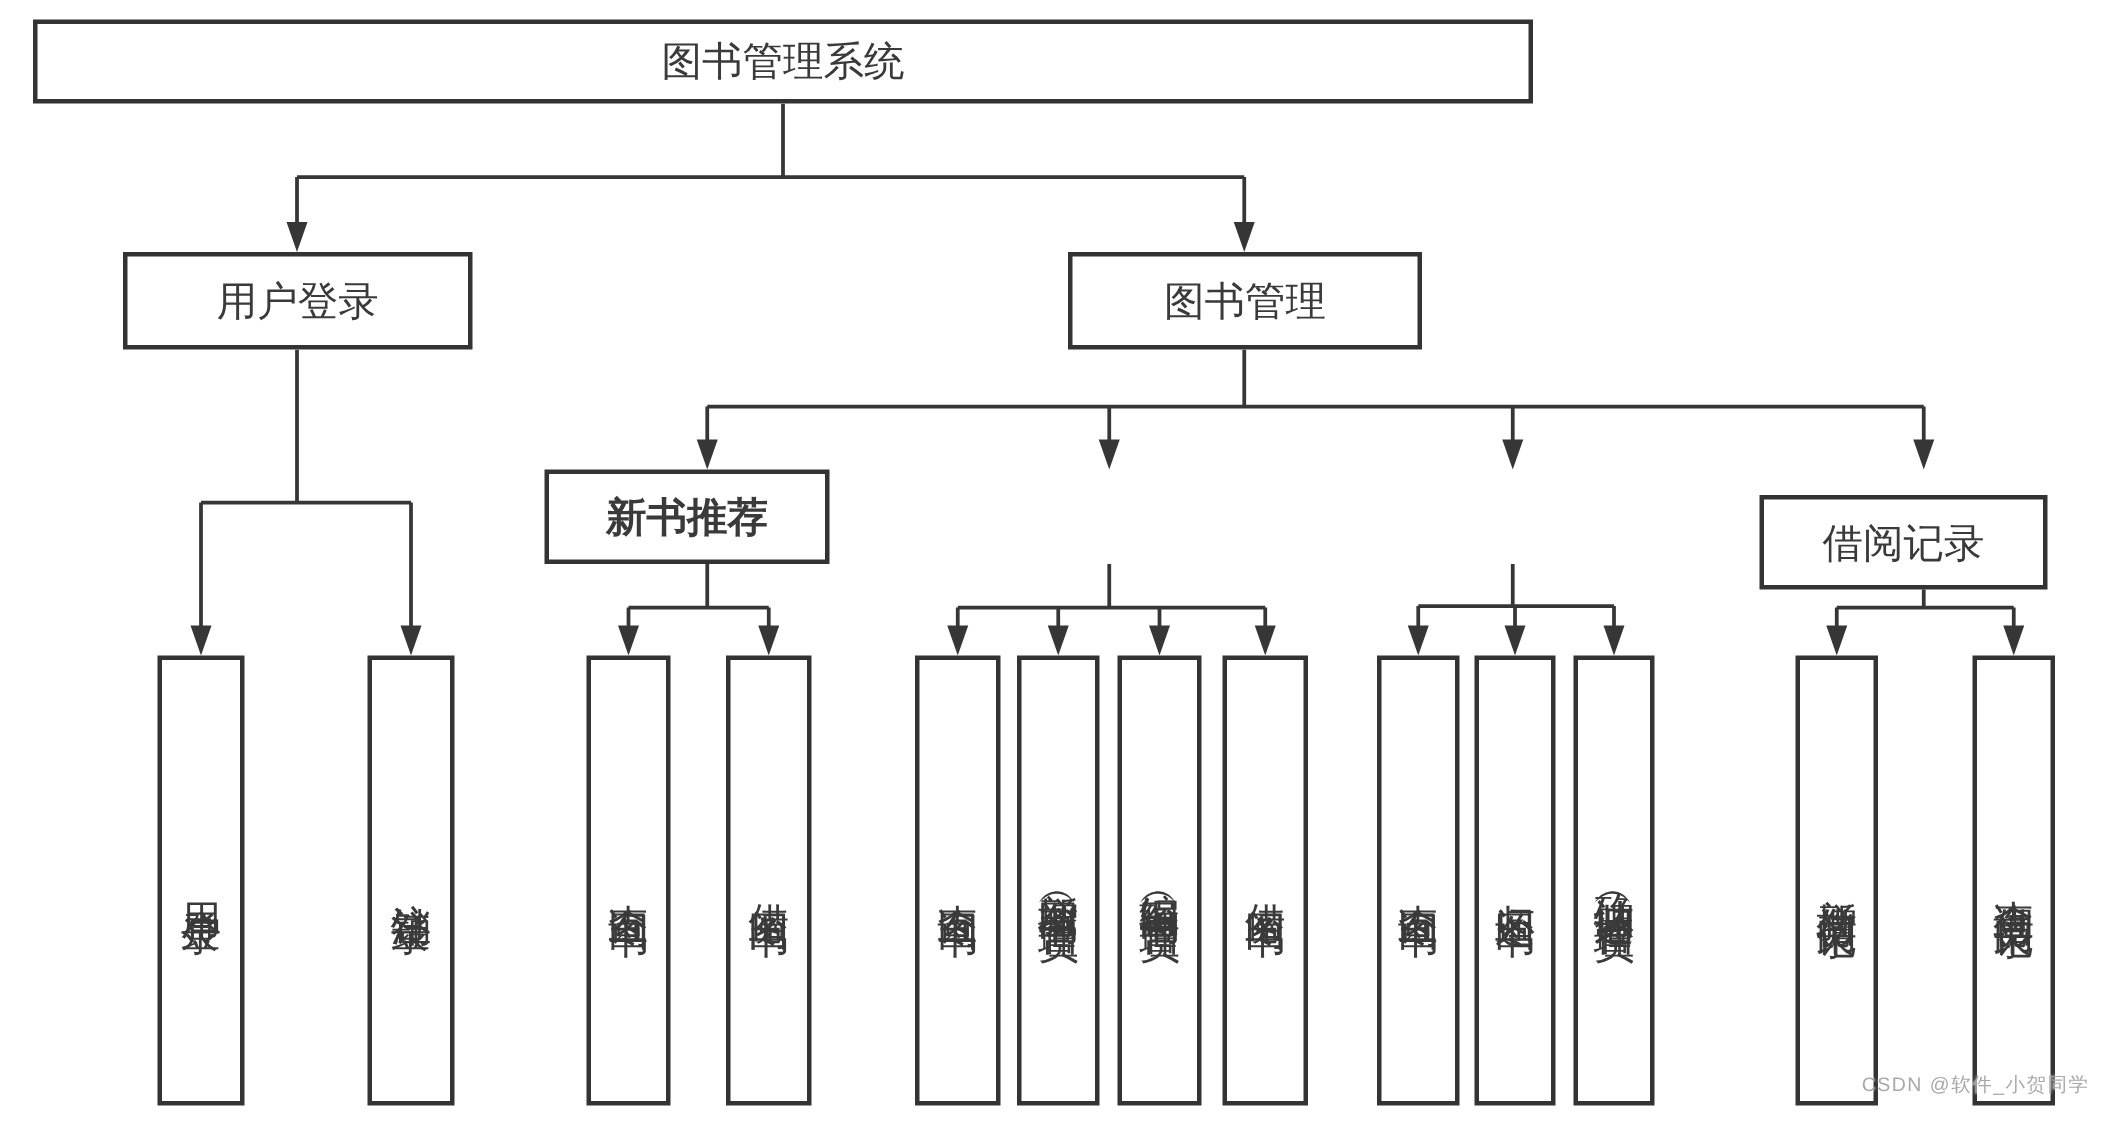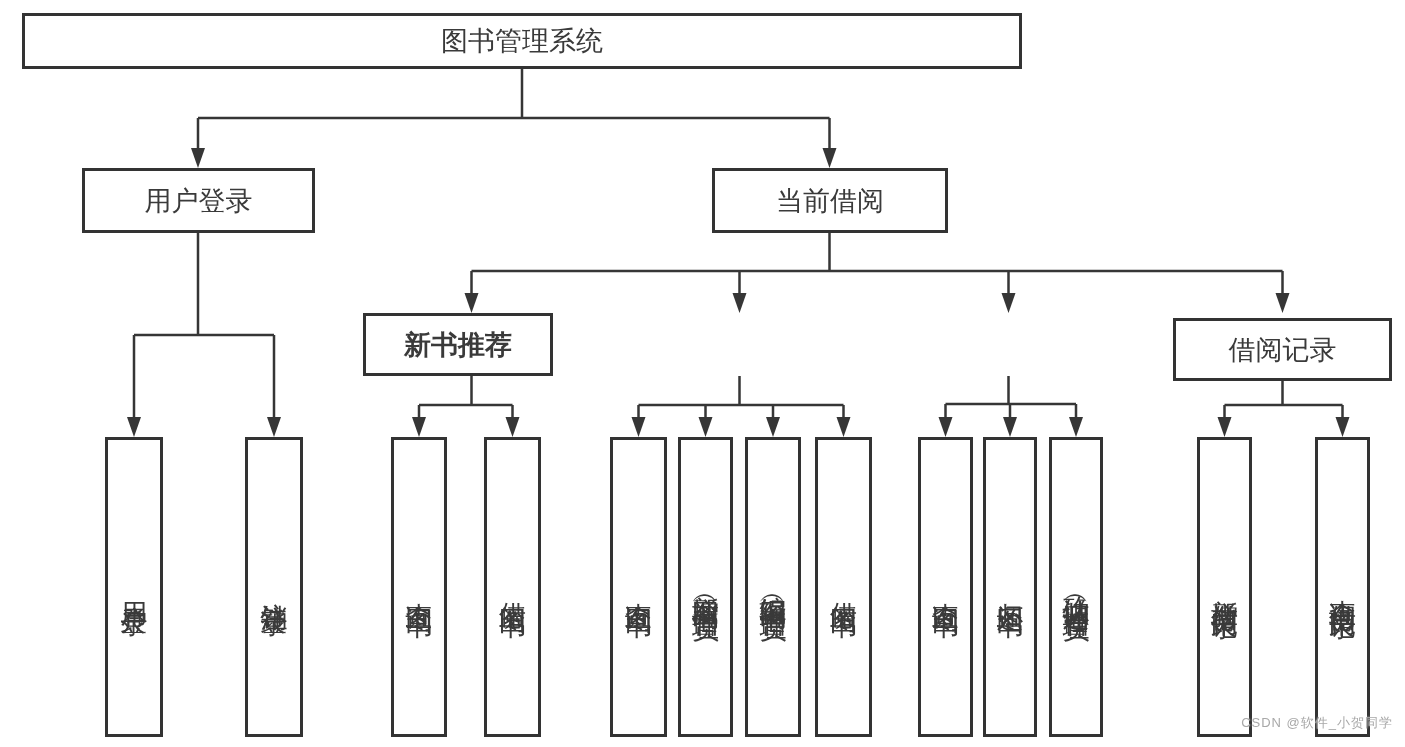--- a/index.html
+++ b/index.html
@@ -107,24 +107,24 @@
     <g>
       <path d="M1282.5 376 V405 M1224.5 405 H1342.5 M1224.5 405 V419 M1342.5 405 V419"></path>
       <polygon points="1217.5,417 1231.5,417 1224.5,437"></polygon>
       <polygon points="1335.5,417 1349.5,417 1342.5,437"></polygon>
     </g>
   </svg>
 
   <div class="node" style="left:22px; top:13px; width:1000px; height:56px;">图书管理系统</div>
 
   <div class="node" style="left:82px; top:168px; width:233px; height:65px;">用户登录</div>
-  <div class="node" style="left:712px; top:168px; width:236px; height:65px;">当前借阅</div>
+  <div class="node" style="left:712px; top:168px; width:236px; height:65px;">图书管理</div>
 
   <div class="node" style="left:363px; top:313px; width:190px; height:63px;font-weight:bold;">新书推荐</div>
-  <div class="node" style="left:1173px; top:318px; width:219px; height:63px;">借阅记录</div>
+  <div class="node" style="left:1173px; top:330px; width:192px; height:63px;">借阅记录</div>
 
   <div class="node leaf" style="left:105px; top:437px; width:58px; height:300px;">用户登录</div>
   <div class="node leaf" style="left:245px; top:437px; width:58px; height:300px;">注销登录</div>
 
   <div class="node leaf" style="left:391px; top:437px; width:56px; height:300px;">查询图书</div>
   <div class="node leaf" style="left:484px; top:437px; width:57px; height:300px;">借阅图书</div>
 
   <div class="node leaf" style="left:610px; top:437px; width:57px; height:300px;">查询图书</div>
   <div class="node leaf" style="left:678px; top:437px; width:55px; height:300px;">新增图书（管理员）</div>
   <div class="node leaf" style="left:745px; top:437px; width:56px; height:300px;">编辑图书（管理员）</div>

